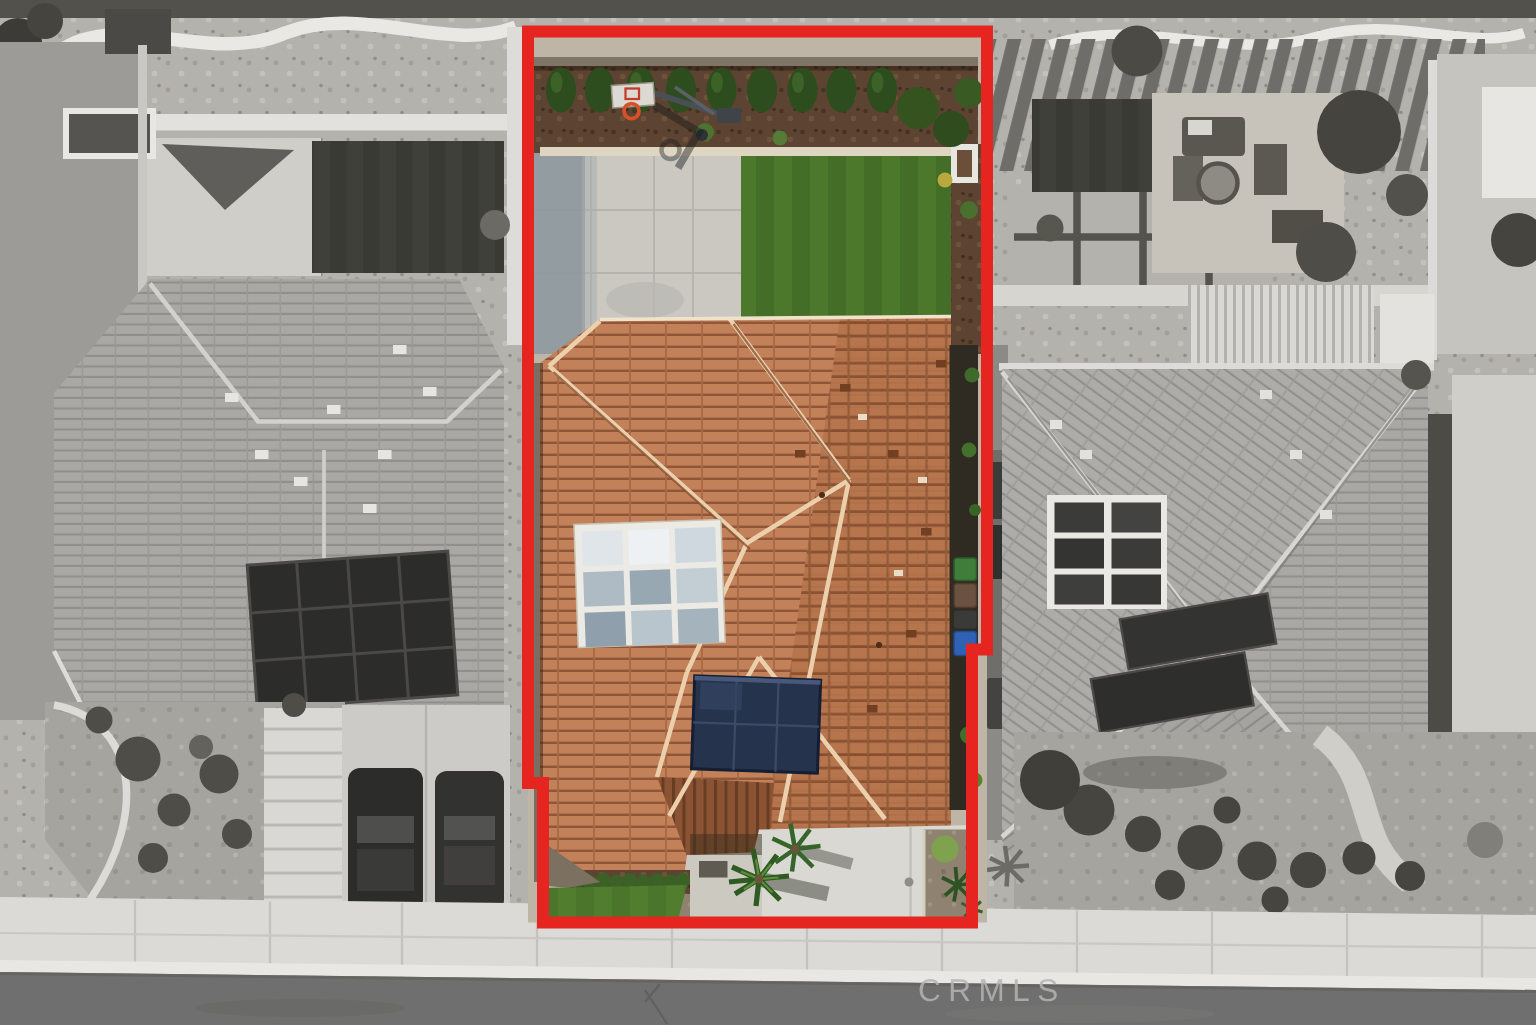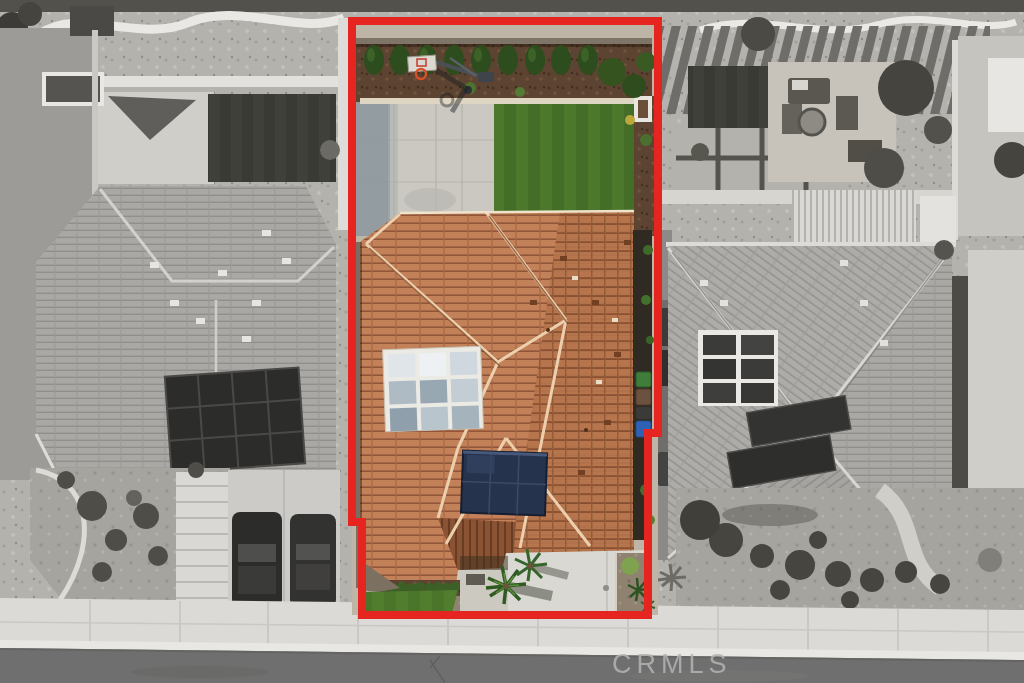--- a/index.html
+++ b/index.html
@@ -1,19 +1,19 @@
 <!DOCTYPE html>
 <html style="--property-outline: #e62420; --watermark-text: #b4b4b2; --subject-roof-tile: #c28158; --subject-roof-tile-line: #91563a; --subject-lawn: #4c782c; --solar-panel: #26334d; --skylight-frame: #eceae4; --backyard-concrete: #cac8c1; --mulch-brown: #5d4331; --cypress-green: #2d4d1e; --trash-bin-green: #3f7d3a; --trash-bin-blue: #2f62b4; --trash-bin-brown: #6a5140; --neighbor-roof-gray: #a9a8a4; --neighbor-solar-dark: #2c2c2a; --road-asphalt: #6f6f6f; --sidewalk-concrete: #dbdad6;"><head>
 <meta charset="utf-8">
 <style>
   html,body{margin:0;padding:0;background:#222;}
   .stage{position:relative;width:1024px;height:683px;overflow:hidden;
          font-family:"Liberation Sans", sans-serif;background:#bdbbb6;}
   .stage svg{position:absolute;left:0;top:0;display:block;}
-  .watermark{position:absolute;left:612px;top:649px;font-size:27px;font-weight:400;
+  .watermark{position:absolute;left:612px;top:649px;font-size:21px;font-weight:400;
              letter-spacing:5px;color:var(--watermark-text,#b4b4b2);opacity:.85;
              user-select:none;}
 </style>
 </head>
 <body>
 
 <div class="stage">
 <svg width="1024" height="683" viewBox="0 0 1024 683">
   <defs>
     <pattern id="pat-terra" width="24" height="8" patternUnits="userSpaceOnUse">

